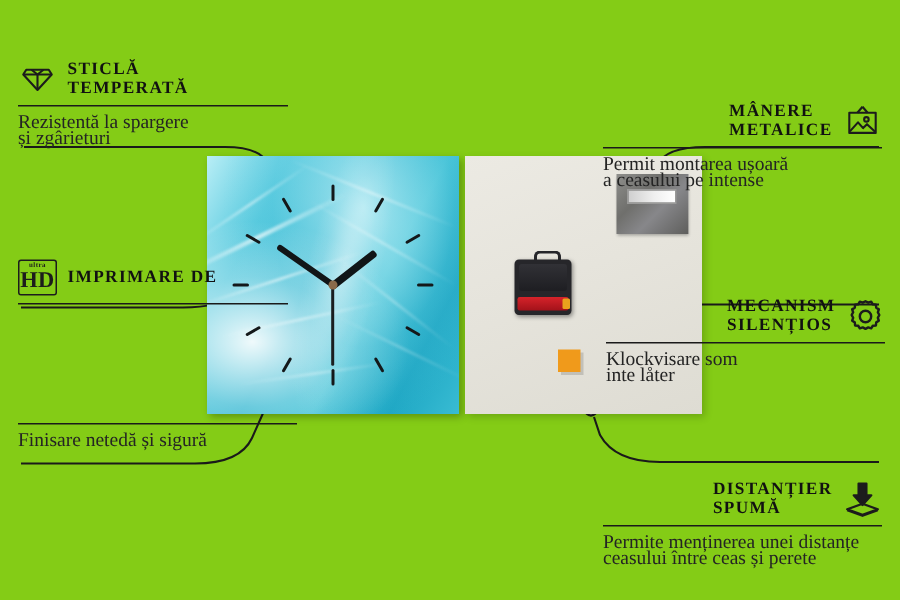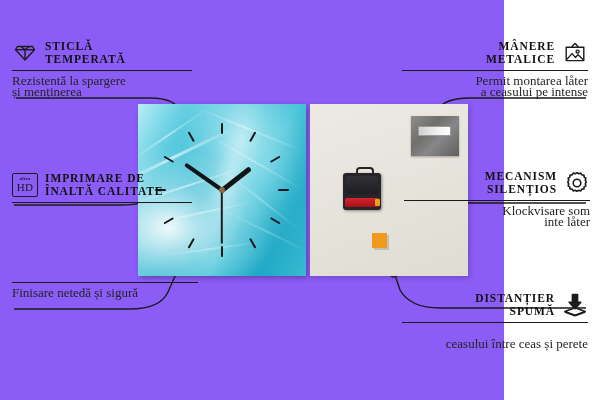--- a/index.html
+++ b/index.html
@@ -8,23 +8,23 @@
   }
   body {
     width: 600px;
     height: 400px;
     overflow: hidden;
     font-family: "Liberation Serif", serif;
     background: #ffffff;
   }
   .infographic {
     position: relative;
-    width: 504px;
+    width: 600px;
     height: 400px;
-    background: #8b5cf6;
+    background: #84cc16;
   }
 
   
   .product-stage {
     position: absolute;
     left: 138px;
     top: 104px;
     width: 330px;
     height: 172px;
   }
@@ -198,21 +198,21 @@
     left: 0; top: 0;
     width: 600px; height: 400px;
     pointer-events: none;
   }
 
   
   .callout {
     position: absolute;
     width: 180px;
   }
-  .callout.right { text-align: right; }
+  .callout.right { text-align: left; margin-top: 28px; }
 
   .callout-head {
     display: flex;
     align-items: center;
     gap: 7px;
   }
   .callout.right .callout-head { justify-content: flex-end; }
   .callout.left  .callout-head { justify-content: flex-start; }
 
   .callout-icon {
@@ -256,22 +256,22 @@
     align-items: center;
     justify-content: center;
     line-height: 1;
   }
   .hd-badge .hd-ultra {
     font-size: 4.6px;
     letter-spacing: .3px;
     font-weight: bold;
   }
   .hd-badge .hd-main {
-    font-size: 11px;
-    font-weight: normal;
+    font-size: 15px;
+    font-weight: bold;
     letter-spacing: .2px;
   }
 
   
   #callout-tempered-glass { left: 12px;  top: 40px; }
   #callout-hd-print       { left: 12px;  top: 172px; }
   #callout-polished-edges { left: 12px;  top: 278px; }
   #callout-metal-hangers  { left: 408px; top: 40px; }
   #callout-silent-mech    { left: 408px; top: 170px; }
   #callout-foam-spacer    { left: 408px; top: 292px; }
@@ -362,32 +362,32 @@
         <svg viewBox="0 0 24 24" width="24" height="24" fill="none" stroke="#1c1c1c" stroke-width="1.4" stroke-linejoin="round">
           <path d="M4.5 5.5h15l2 3.2-9.5 10.3L2.5 8.7z"></path>
           <path d="M2.5 8.7h19"></path>
           <path d="M8 5.5l4 3.2 4-3.2"></path>
           <path d="M12 8.7v10.3"></path>
         </svg>
       </span>
       <span class="callout-title"><span>STICLĂ</span><br><span>TEMPERATĂ</span></span>
     </div>
     <div class="callout-rule"></div>
-    <div class="callout-sub"><span>Rezistentă la spargere</span><br><span>și menținerea</span></div>
+    <div class="callout-sub"><span>Rezistentă la spargere</span><br><span>și zgârieturi</span></div>
   </div>
 
   <div class="callout left" id="callout-hd-print">
     <div class="callout-head">
       <span class="callout-icon">
         <span class="hd-badge">
           <span class="hd-ultra">ultra</span>
           <span class="hd-main">HD</span>
         </span>
       </span>
-      <span class="callout-title"><span>IMPRIMARE DE</span><br><span>ÎNALTĂ CALITATE</span></span>
+      <span class="callout-title"><span>IMPRIMARE DE</span><br></span>
     </div>
     <div class="callout-rule"></div>
   </div>
 
   <div class="callout left" id="callout-polished-edges">
     <div class="callout-rule"></div>
     <div class="callout-sub"><span>Finisare netedă și sigură</span></div>
   </div>
 
   <div class="callout right" id="callout-metal-hangers">
@@ -396,21 +396,21 @@
       <span class="callout-icon">
         <svg viewBox="0 0 24 24" width="26" height="24" fill="none" stroke="#1c1c1c" stroke-width="1.4" stroke-linejoin="round">
           <path d="M12 2.2 L8.6 6.2 M12 2.2 L15.4 6.2"></path>
           <rect x="3.2" y="6.2" width="17.6" height="13.4"></rect>
           <circle cx="14.6" cy="10.6" r="1.5"></circle>
           <path d="M3.6 18.6 L9 12.6 L12.4 16.4 L15 13.8 L20.4 18.8"></path>
         </svg>
       </span>
     </div>
     <div class="callout-rule"></div>
-    <div class="callout-sub"><span>Permit montarea låter</span><br><span>a ceasului pe intense</span></div>
+    <div class="callout-sub"><span>Permit montarea ușoară</span><br><span>a ceasului pe intense</span></div>
   </div>
 
   <div class="callout right" id="callout-silent-mech">
     <div class="callout-head">
       <span class="callout-title"><span>MECANISM</span><br><span>SILENȚIOS</span></span>
       <span class="callout-icon">
         <svg viewBox="0 0 24 24" width="26" height="26" fill="none" stroke="#1c1c1c" stroke-width="1.5" stroke-linejoin="round">
           <path d="M12 2.6l1.7.9 1.8-.6 1 1.6 1.9.2.2 1.9 1.6 1-.6 1.8.9 1.7-.9 1.7.6 1.8-1.6 1-.2 1.9-1.9.2-1 1.6-1.8-.6-1.7.9-1.7-.9-1.8.6-1-1.6-1.9-.2-.2-1.9-1.6-1 .6-1.8-.9-1.7.9-1.7-.6-1.8 1.6-1 .2-1.9 1.9-.2 1-1.6 1.8.6z"></path>
           <circle cx="12" cy="12" r="3.5"></circle>
         </svg>
@@ -425,16 +425,16 @@
       <span class="callout-title"><span>DISTANȚIER</span><br><span>SPUMĂ</span></span>
       <span class="callout-icon">
         <svg viewBox="0 0 24 24" width="26" height="26" fill="none" stroke="#1c1c1c" stroke-width="1.4" stroke-linejoin="round">
           <path d="M9.6 2.2h4.8v7.2h3L12 15.4 6.6 9.4h3z" fill="#1c1c1c"></path>
           <path d="M12 14.6 L21.4 18 L12 21.4 L2.6 18z"></path>
           <path d="M2.6 18.6 L12 22 L21.4 18.6"></path>
         </svg>
       </span>
     </div>
     <div class="callout-rule"></div>
-    <div class="callout-sub"><br><span>ceasului între ceas și perete</span></div>
+    <div class="callout-sub"><span>Permite menținerea unei distanțe</span><br><span>ceasului între ceas și perete</span></div>
   </div>
 
 </div>
 
 </body></html>

